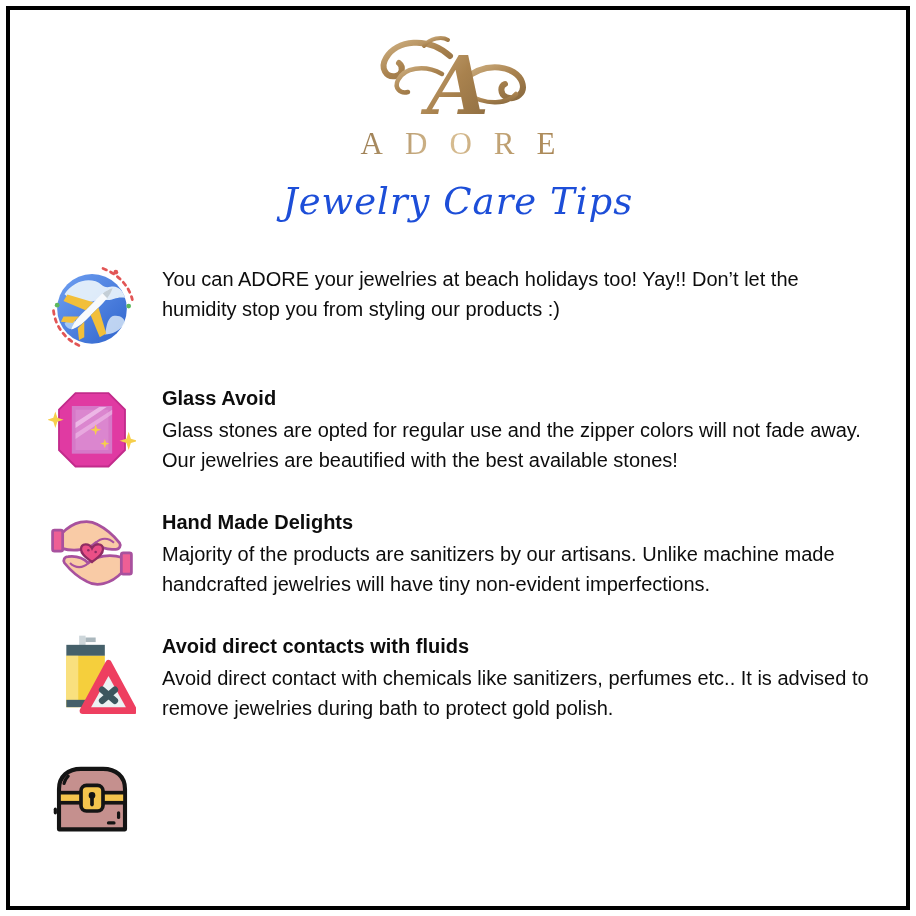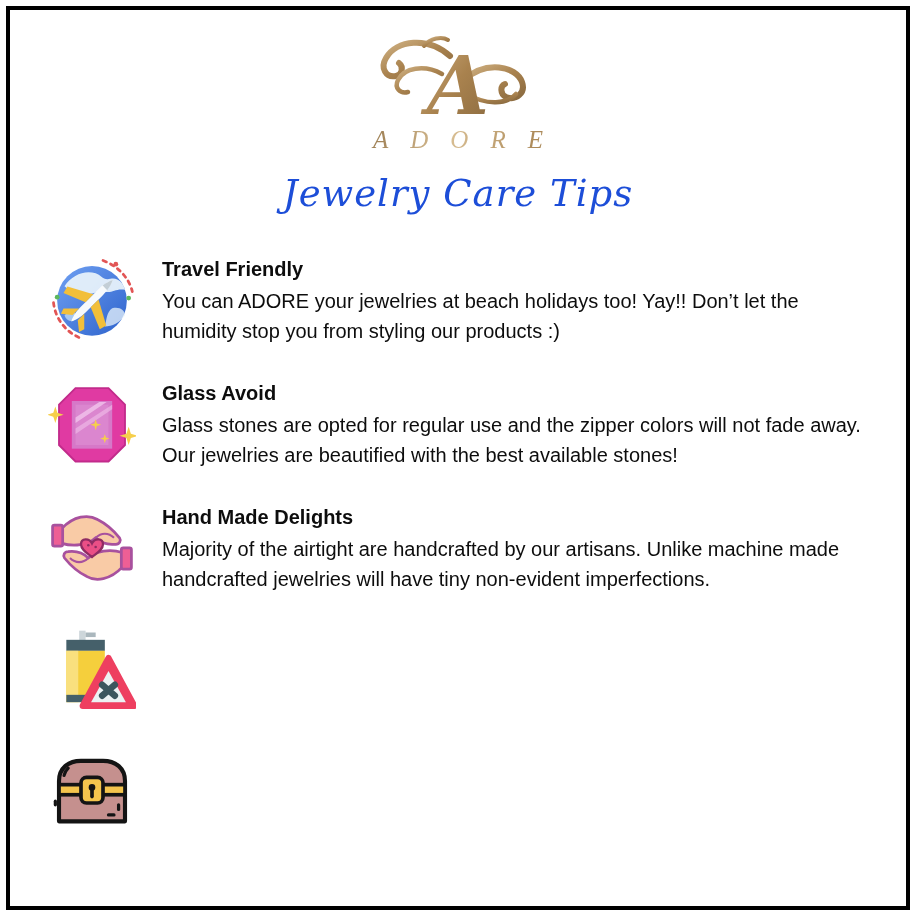--- a/index.html
+++ b/index.html
@@ -17,26 +17,25 @@
     border:4px solid #000000;
     background:#ffffff;
     overflow:hidden;
   }
   .header { text-align:center; padding-top:20px; }
   .monogram-svg { display:block; margin:0 auto; }
   .brand-name {
     display:inline-block;
     margin-top:0;
     font-family:"Liberation Serif", serif;
-    font-size:25px;
+    font-size:31px;
     font-weight:400;
     letter-spacing:22px;
     padding-left:22px; 
     color:#a9804d;
-    font-style:italic;
   }
   @supports (-webkit-background-clip: text) {
     .brand-name {
       background:linear-gradient(100deg,#8a6a3f 0%,#d9bf94 45%,#9d7845 100%);
       -webkit-background-clip:text;
       background-clip:text;
       -webkit-text-fill-color:transparent;
     }
   }
   .subtitle {
@@ -126,21 +125,20 @@
             <polygon points="52,44 78,58 76,66 52,56" fill="#f2bf3a"></polygon>
             <polygon points="44,66 32,78 34,84 44,76" fill="#f2bf3a"></polygon>
             <polygon points="52,66 64,78 62,84 52,76" fill="#f2bf3a"></polygon>
           </g>
           <circle cx="74" cy="10" r="2.6" fill="#e25555"></circle>
           <circle cx="10" cy="46" r="2.6" fill="#5cb85c"></circle>
           <circle cx="88" cy="47" r="2.6" fill="#5cb85c"></circle>
         </svg>
       </div>
       <div class="tip-text">
-        <h3 class="tip-title">Travel Friendly</h3>
         <p class="tip-body">You can ADORE your jewelries at beach holidays too! Yay!! Don’t let the humidity stop you from styling our products :)</p>
       </div>
     </div>
 
     <div class="tip">
       <div class="tip-icon">
         <svg viewBox="0 0 96 96">
           <polygon points="30,10 66,10 84,28 84,72 66,90 30,90 12,72 12,28" fill="#e03aa2"></polygon>
           <polygon points="30,10 66,10 84,28 84,72 66,90 30,90 12,72 12,28" fill="none" stroke="#c22b8b" stroke-width="2"></polygon>
           <rect x="26" y="24" width="44" height="52" fill="#d678c8"></rect>
@@ -168,38 +166,42 @@
           <path d="M81,70 C68,84 52,86 42,80 C34,76 26,70 18,60 C16,57 18,53 22,53 C30,52 38,54 44,60 C52,52 68,50 81,54 Z" fill="#f9cba6" stroke="#a8519e" stroke-width="3" stroke-linejoin="round"></path>
           <path d="M44,60 C38,66 30,66 24,60" fill="none" stroke="#a8519e" stroke-width="2.2"></path>
           <rect x="80" y="49" width="11" height="23" rx="2" fill="#ee5f95" stroke="#a8519e" stroke-width="3"></rect>
           <path d="M48,44 C45,38 36,38 36,45 C36,51 43,55 48,59 C53,55 60,51 60,45 C60,38 51,38 48,44 Z" fill="#ea4f86" stroke="#8f2c63" stroke-width="2.5"></path>
           <circle cx="44" cy="46" r="1.4" fill="#8f2c63"></circle>
           <circle cx="52" cy="48" r="1.4" fill="#8f2c63"></circle>
         </svg>
       </div>
       <div class="tip-text">
         <h3 class="tip-title">Hand Made Delights</h3>
-        <p class="tip-body">Majority of the airtight are handcrafted by our artisans. Unlike machine made handcrafted jewelries will have tiny non-evident imperfections.</p>
+        <p class="tip-body">Majority of the products are sanitizers by our artisans. Unlike machine made handcrafted jewelries will have tiny non-evident imperfections.</p>
       </div>
     </div>
 
     <div class="tip">
       <div class="tip-icon">
         <svg viewBox="0 0 96 96">
           <rect x="34" y="4" width="7" height="11" fill="#cdd6da"></rect>
           <rect x="41" y="6" width="11" height="5" fill="#aab7bd"></rect>
           <rect x="20" y="14" width="42" height="12" fill="#45606a"></rect>
           <rect x="20" y="26" width="42" height="56" fill="#f5cf3c"></rect>
           <rect x="20" y="26" width="13" height="56" fill="#f9e07e"></rect>
           <rect x="20" y="74" width="42" height="8" fill="#45606a"></rect>
           <polygon points="66,34 94,86 38,86" fill="#ee3f60" stroke="#ee3f60" stroke-width="7" stroke-linejoin="round"></polygon>
           <polygon points="66,48 85,82 47,82" fill="#ecf2f3"></polygon>
           <path d="M59,63 L73,75 M73,63 L59,75" stroke="#3c565e" stroke-width="7" stroke-linecap="round"></path>
         </svg>
       </div>
+      <div class="tip-text">
+        <h3 class="tip-title">Avoid direct contacts with fluids</h3>
+        <p class="tip-body">Avoid direct contact with chemicals like sanitizers, perfumes etc.. It is advised to remove jewelries during bath to protect gold polish.</p>
+      </div>
     </div>
 
     <div class="tip">
       <div class="tip-icon">
         <svg viewBox="0 0 96 96">
           <path d="M12,80 L12,36 C12,22 22,14 36,14 L60,14 C74,14 84,22 84,36 L84,80 Z" fill="#c5908e" stroke="#141414" stroke-width="4.5" stroke-linejoin="round"></path>
           <rect x="12" y="40" width="72" height="11" fill="#f4c44d" stroke="#141414" stroke-width="4"></rect>
           <rect x="36" y="32" width="24" height="28" rx="6" fill="#f4c44d" stroke="#141414" stroke-width="4"></rect>
           <circle cx="48" cy="43" r="3.6" fill="#141414"></circle>
           <path d="M48,45 L48,53" stroke="#141414" stroke-width="4" stroke-linecap="round"></path>

